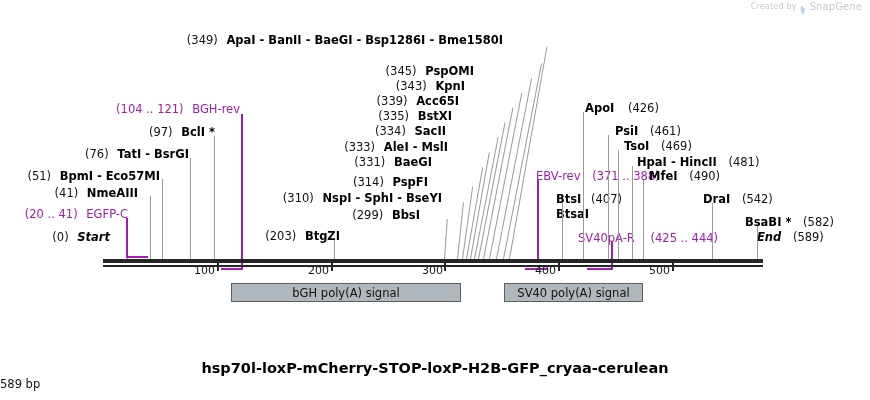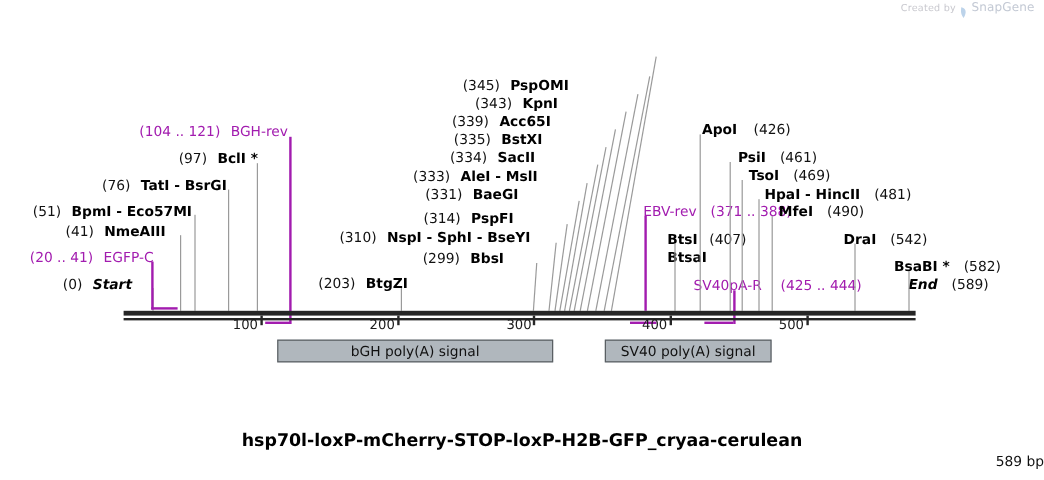--- a/index.html
+++ b/index.html
@@ -39,21 +39,21 @@
            height:19px;display:flex;align-items:center;justify-content:center;
            font-size:11.5px;color:#111;box-sizing:border-box;}
 
   
   .pbar{position:absolute;background:#a21caf;height:2px;}
   .pvert{position:absolute;background:#a21caf;width:2px;}
 
   
   .title{position:absolute;width:870px;text-align:center;font-weight:bold;
          font-size:14.5px;color:#000;}
-  .subtitle{position:absolute;width:870px;text-align:right;font-size:11.5px;color:#111;}
+  .subtitle{position:absolute;width:870px;text-align:left;font-size:11.5px;color:#111;}
 </style>
 </head>
 <body>
 
 <div class="map">
 
   <div class="watermark">
     <span class="wm-text">Created by</span>
     <span class="wm-logo">
       <svg width="7" height="11" viewBox="0 0 7 11">
@@ -147,20 +147,24 @@
     <span class="pos">(343)</span>
     <span class="enz" style="margin-left:5px">KpnI</span>
   </div>
 
   <div class="lbl right" style="left:474px;top:64px;">
     <span class="pos">(345)</span>
     <span class="enz" style="margin-left:5px">PspOMI</span>
   </div>
 
 
+  <div class="lbl right" style="left:503px;top:33px;">
+    <span class="pos">(349)</span>
+    <span class="enz" style="margin-left:5px">ApaI  -  BanII  -  BaeGI  -  Bsp1286I  -  Bme1580I</span>
+  </div>
 
   <div class="lbl feat" style="left:536px;top:169px;">
     <span class="enz">EBV-rev</span>
     <span class="pos" style="margin-left:8px">(371 .. 388)</span>
   </div>
 
   <div class="lbl" style="left:556px;top:192px;">
     <span class="enz">BtsI</span>
     <span class="pos" style="margin-left:6px">(407)</span>
   </div>

